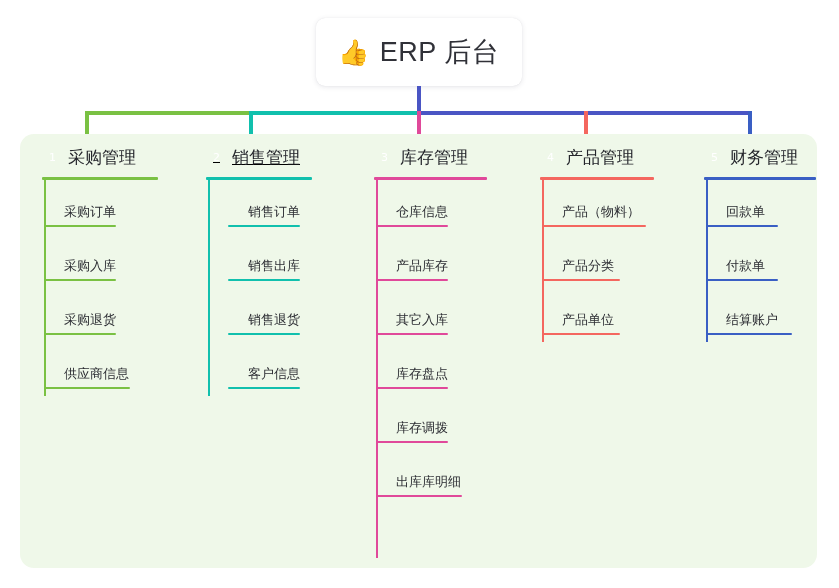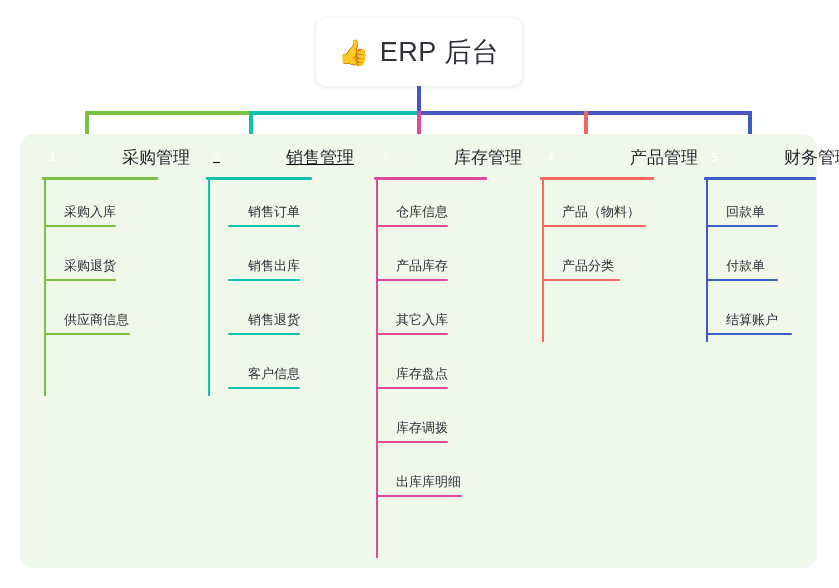--- a/index.html
+++ b/index.html
@@ -55,21 +55,20 @@
 
   
   .column { position: absolute; top: 144px; }
 
   .col-head {
     display: flex;
     align-items: center;
     gap: 7px;
     height: 26px;
     padding-left: 14px;
-    justify-content: space-between;
   }
   .badge {
     width: 17px; height: 17px;
     border-radius: 50%;
     color: #ffffff;
     font-size: 11px;
     line-height: 17px;
     text-align: center;
     flex: 0 0 auto;
     font-family: "DejaVu Sans", sans-serif;
@@ -145,20 +144,24 @@
 
   <div class="column" style="left:30px;width:160px;">
     <div class="col-head">
       <span class="badge">1</span>
       <span class="col-title">采购管理</span>
     </div>
     <div class="head-rule" style="width: 116px; background: rgb(122, 193, 67);"></div>
     <div class="spine" style="height: 216px; background: rgb(122, 193, 67);"></div>
     <div class="items" style="width:146px;">
         <div class="item">
+          <span class="item-label">采购订单</span>
+          <div class="item-rule" style="width: 72px; background: rgb(122, 193, 67);"></div>
+        </div>
+        <div class="item">
           <span class="item-label">采购入库</span>
           <div class="item-rule" style="width: 72px; background: rgb(122, 193, 67);"></div>
         </div>
         <div class="item">
           <span class="item-label">采购退货</span>
           <div class="item-rule" style="width: 72px; background: rgb(122, 193, 67);"></div>
         </div>
         <div class="item">
           <span class="item-label">供应商信息</span>
           <div class="item-rule" style="width: 86px; background: rgb(122, 193, 67);"></div>
@@ -237,20 +240,24 @@
     <div class="spine" style="height: 162px; background: rgb(244, 103, 95);"></div>
     <div class="items" style="width:160px;">
         <div class="item">
           <span class="item-label">产品（物料）</span>
           <div class="item-rule" style="width: 104px; background: rgb(244, 103, 95);"></div>
         </div>
         <div class="item">
           <span class="item-label">产品分类</span>
           <div class="item-rule" style="width: 78px; background: rgb(244, 103, 95);"></div>
         </div>
+        <div class="item">
+          <span class="item-label">产品单位</span>
+          <div class="item-rule" style="width: 78px; background: rgb(244, 103, 95);"></div>
+        </div>
       </div>
   </div>
 
   <div class="column" style="left:692px;width:160px;">
     <div class="col-head">
       <span class="badge">5</span>
       <span class="col-title">财务管理</span>
     </div>
     <div class="head-rule" style="width: 112px; background: rgb(58, 95, 196);"></div>
     <div class="spine" style="height: 162px; background: rgb(58, 95, 196);"></div>

